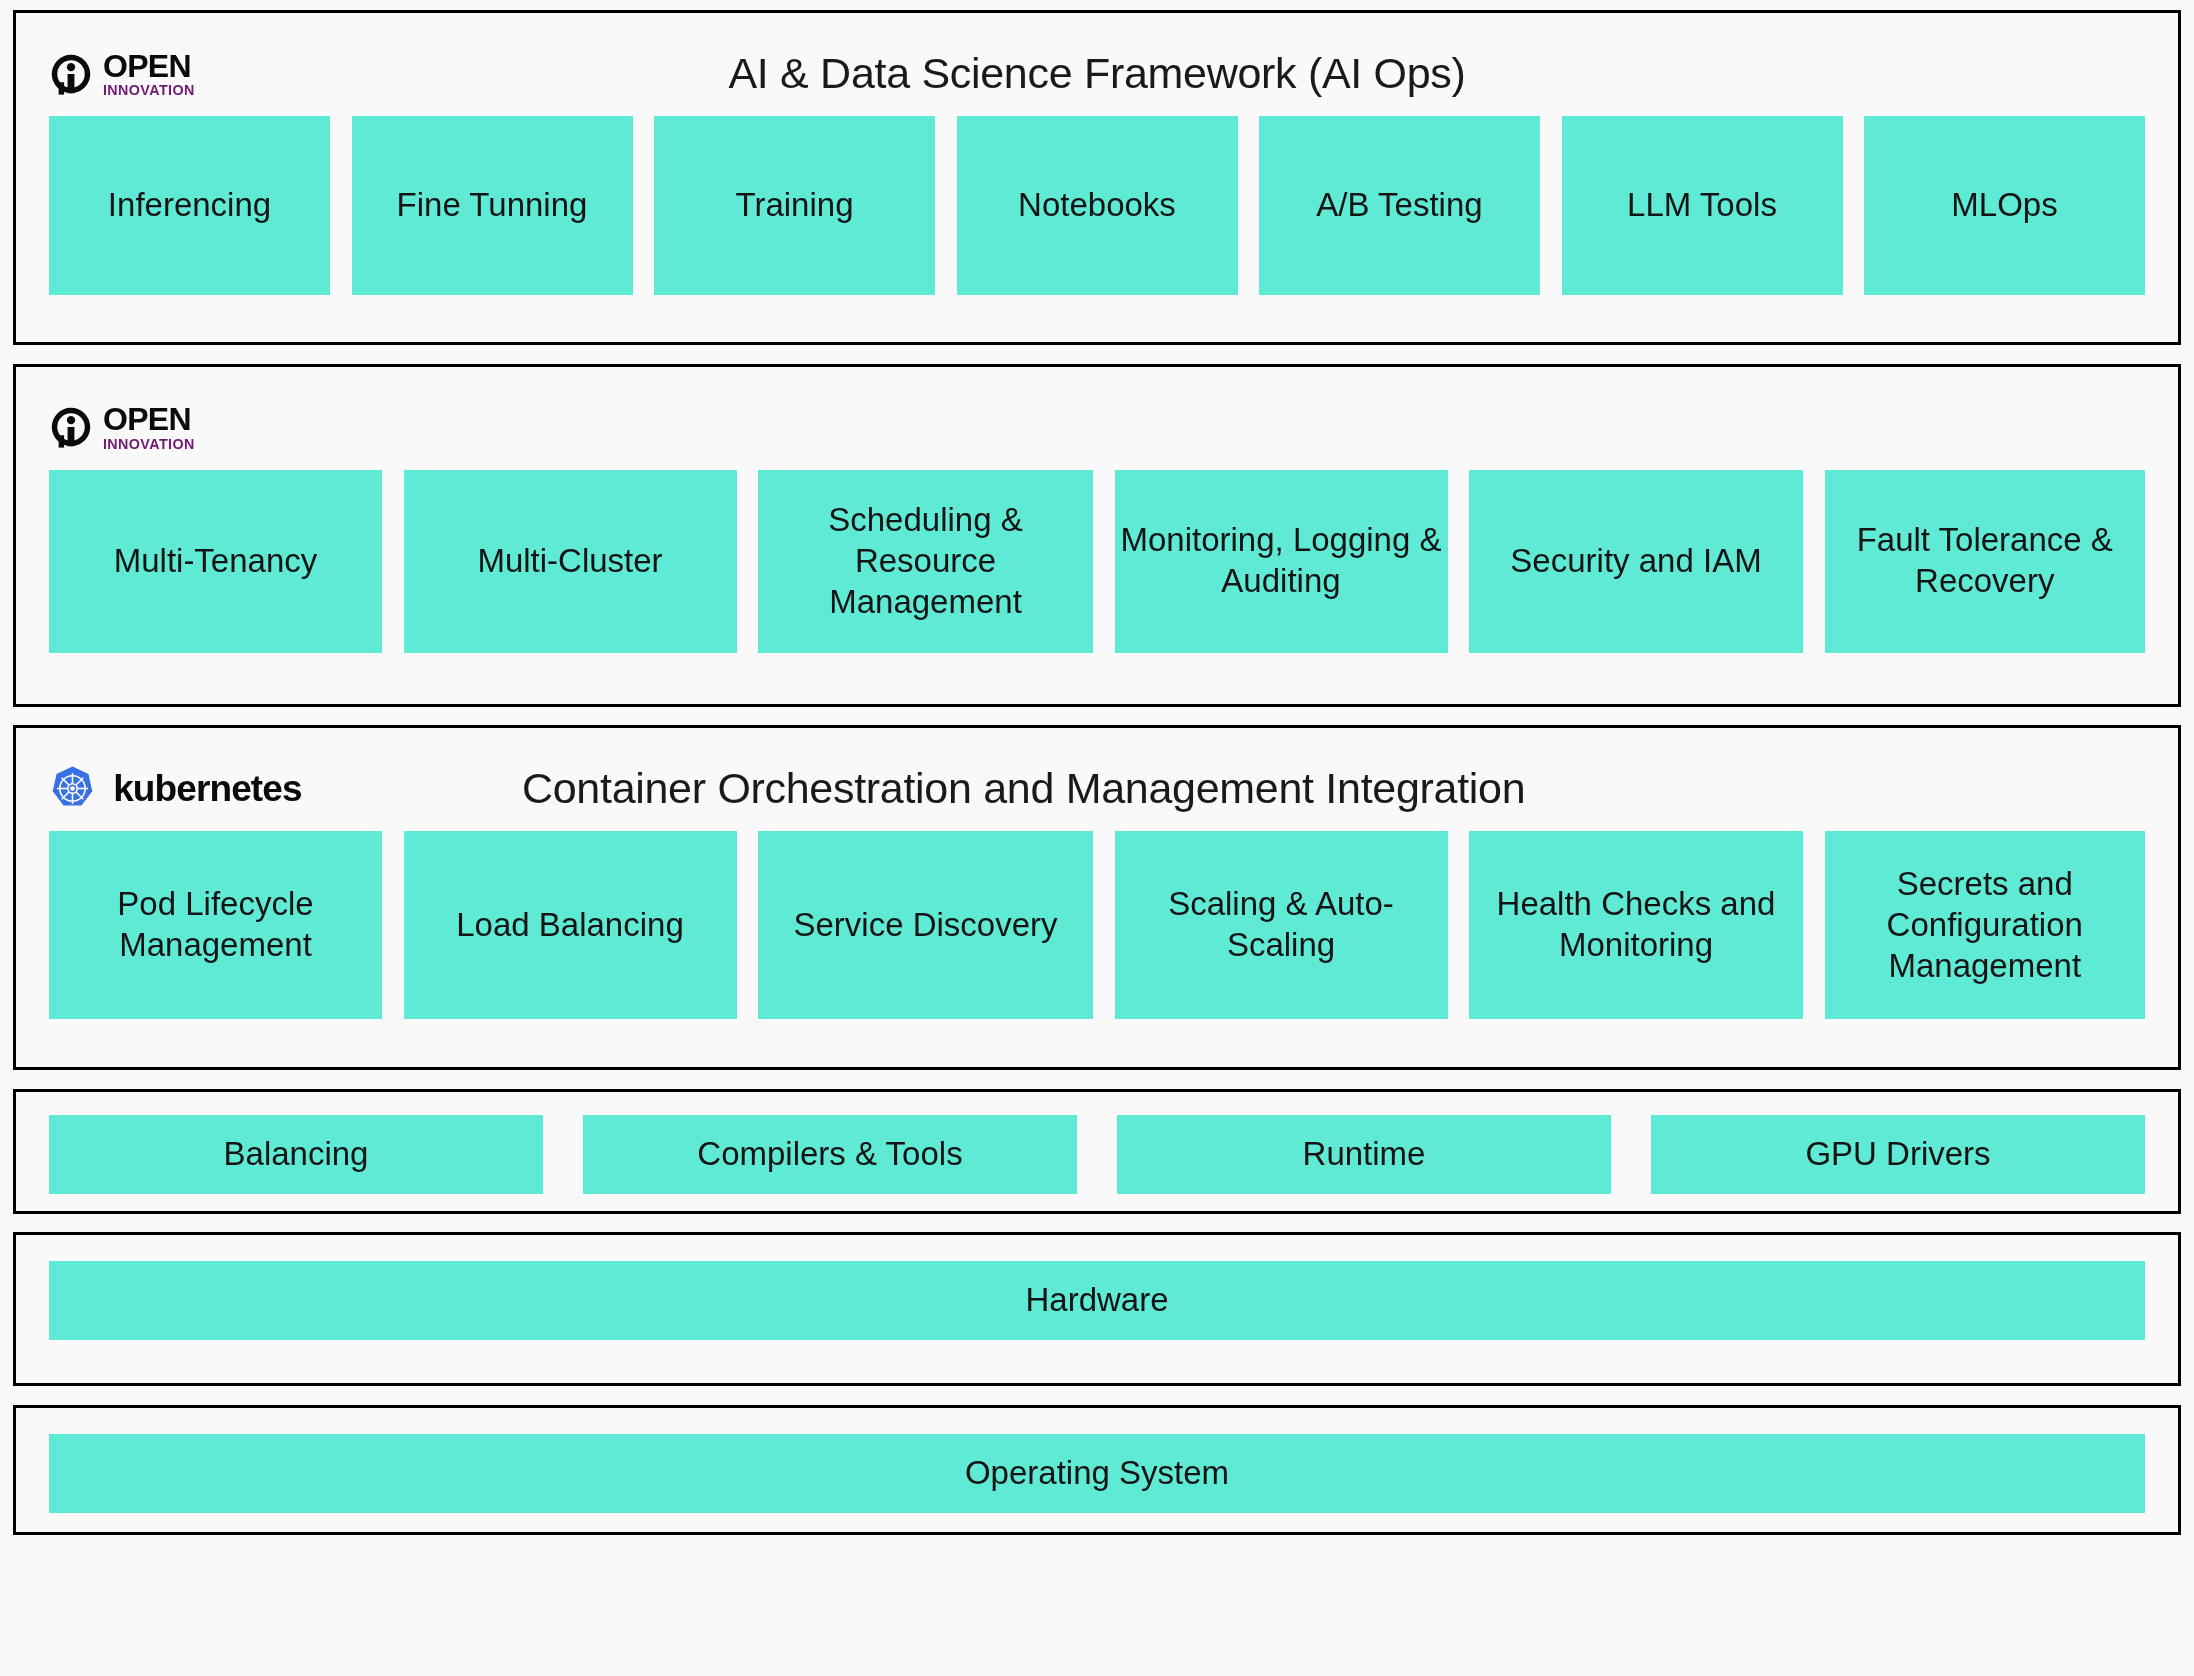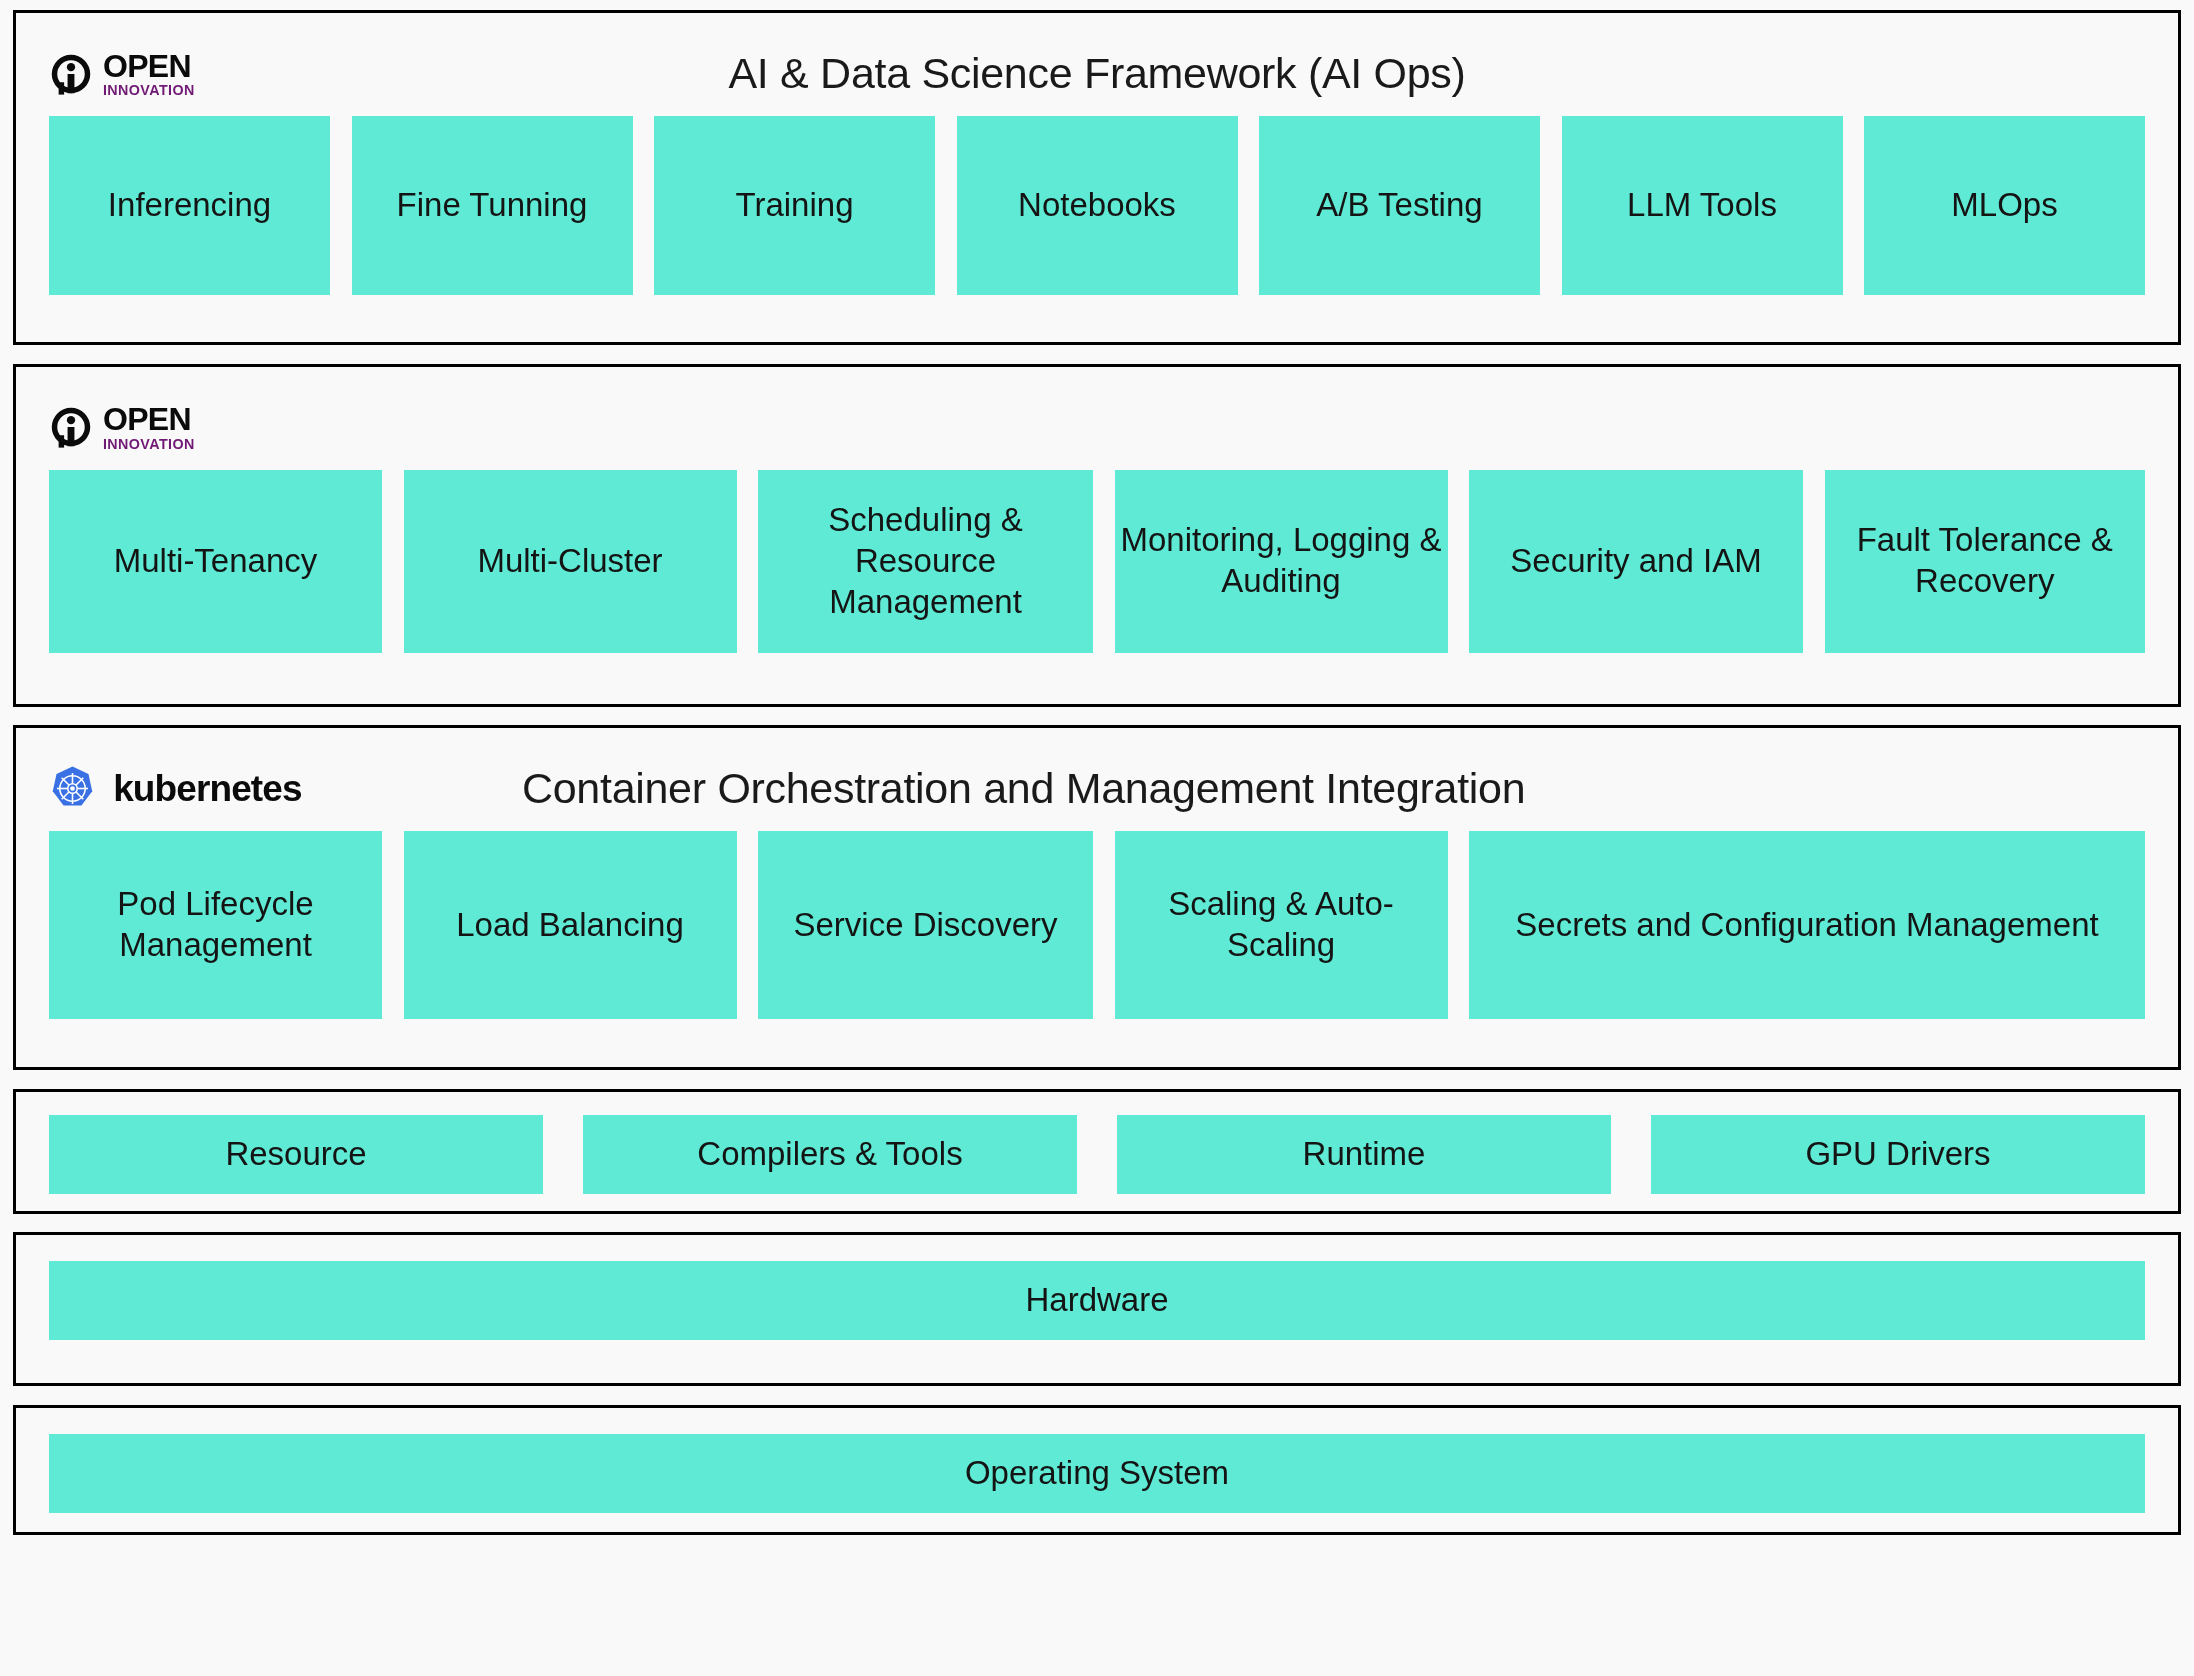--- a/index.html
+++ b/index.html
@@ -256,27 +256,28 @@
         <span class="k8s-word">kubernetes</span>
       </div>
       <div class="panel-title k8s-title">Container Orchestration and Management Integration</div>
     </div>
 
     <div class="box-row row-k8s">
       <div class="cell c1">Pod Lifecycle Management</div>
       <div class="cell c2">Load Balancing</div>
       <div class="cell c3">Service Discovery</div>
       <div class="cell c4">Scaling &amp; Auto-Scaling</div>
+      <div class="cell c5">Health Checks and Monitoring</div>
       <div class="cell c6">Secrets and Configuration Management</div>
     </div>
   </section>
 
   <section class="panel panel-flat panel-rt">
     <div class="box-row row-runtime">
-      <div class="cell">Resource</div>
+      <div class="cell">Balancing</div>
       <div class="cell">Compilers &amp; Tools</div>
       <div class="cell">Runtime</div>
       <div class="cell">GPU Drivers</div>
     </div>
   </section>
 
   <section class="panel panel-flat panel-hw">
     <div class="box-row row-single">
       <div class="cell">Hardware</div>
     </div>

